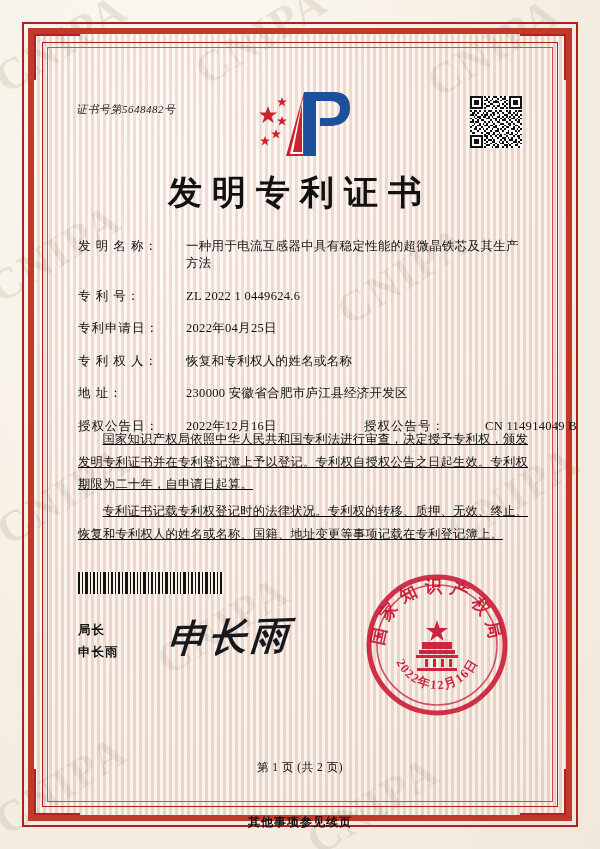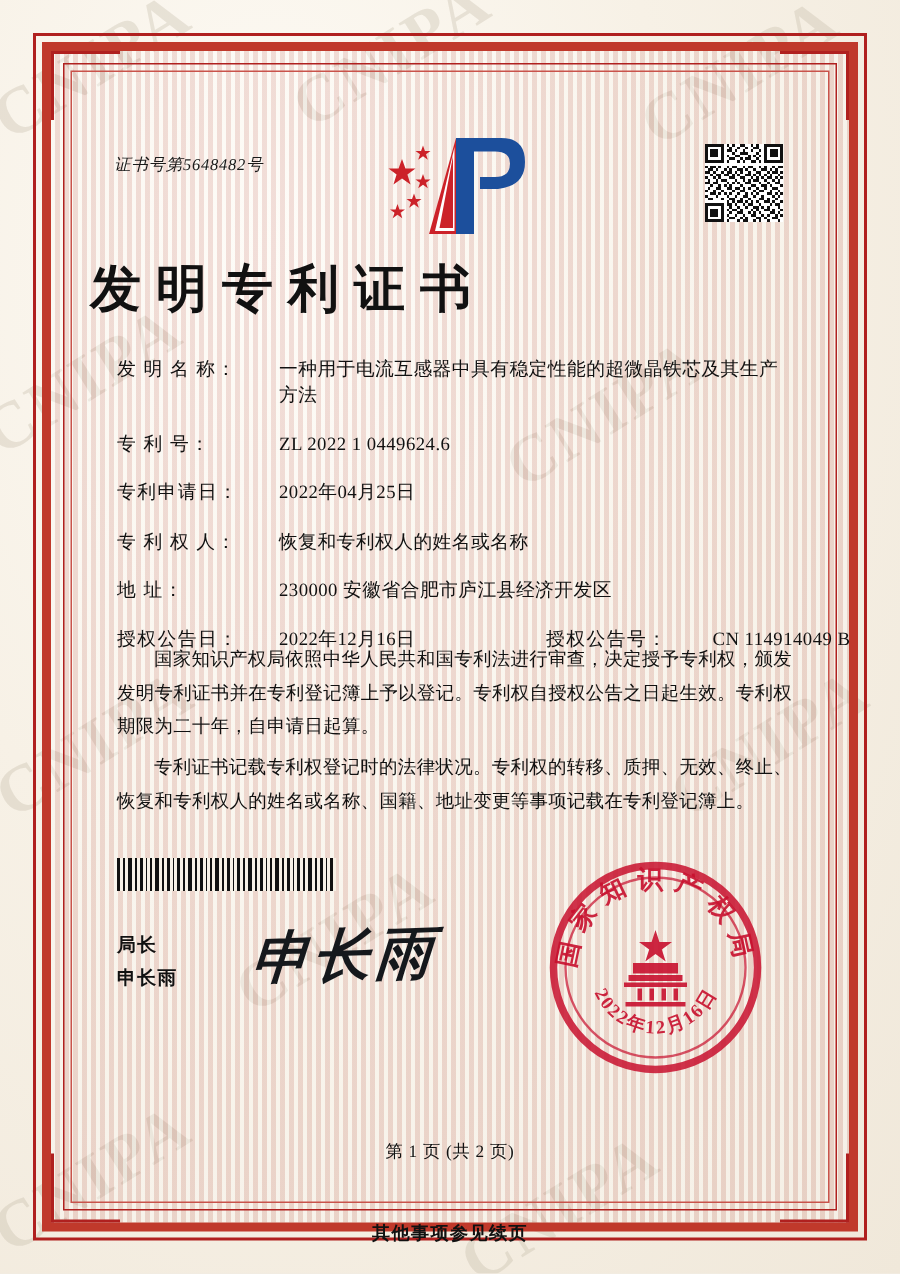--- a/index.html
+++ b/index.html
@@ -110,20 +110,21 @@
     transform: translateX(-50%);
     width: 108px;
     height: 72px;
   }
 
   .title {
     position: absolute;
     top: 110px;
     left: 0;
     right: 0;
+    text-align: center;
     font-size: 34px;
     letter-spacing: 10px;
     color: #111;
     font-weight: bold;
     font-family: "Liberation Serif", serif;
   }
 
   .fields {
     position: absolute;
     top: 178px;
@@ -144,21 +145,21 @@
     letter-spacing: 1px;
     white-space: nowrap;
   }
   .field .val {
     flex: 1 1 auto;
     letter-spacing: 0.3px;
   }
   .field .lbl2 {
     flex: 0 0 auto;
     margin-left: 34px;
-    margin-right: 14px;
+    margin-right: 24px;
     letter-spacing: 1px;
     white-space: nowrap;
     font-family: Liberation Mono, monospace;
   }
   .field .val2 {
     flex: 0 0 auto;
     letter-spacing: 0.3px;
   }
   .field-row-split .val { flex: 0 0 128px; }
 
@@ -169,20 +170,21 @@
     text-align: justify;
     text-indent: 2em;
     margin: 0 0 4px 0;
     letter-spacing: 0.2px;
   }
   .paras {
     position: absolute;
     top: 368px;
     left: 18px;
     right: 12px;
+    text-decoration: underline;
   }
 
   
   .barcode {
     position: absolute;
     left: 18px;
     top: 512px;
     width: 146px;
     height: 22px;
   }

